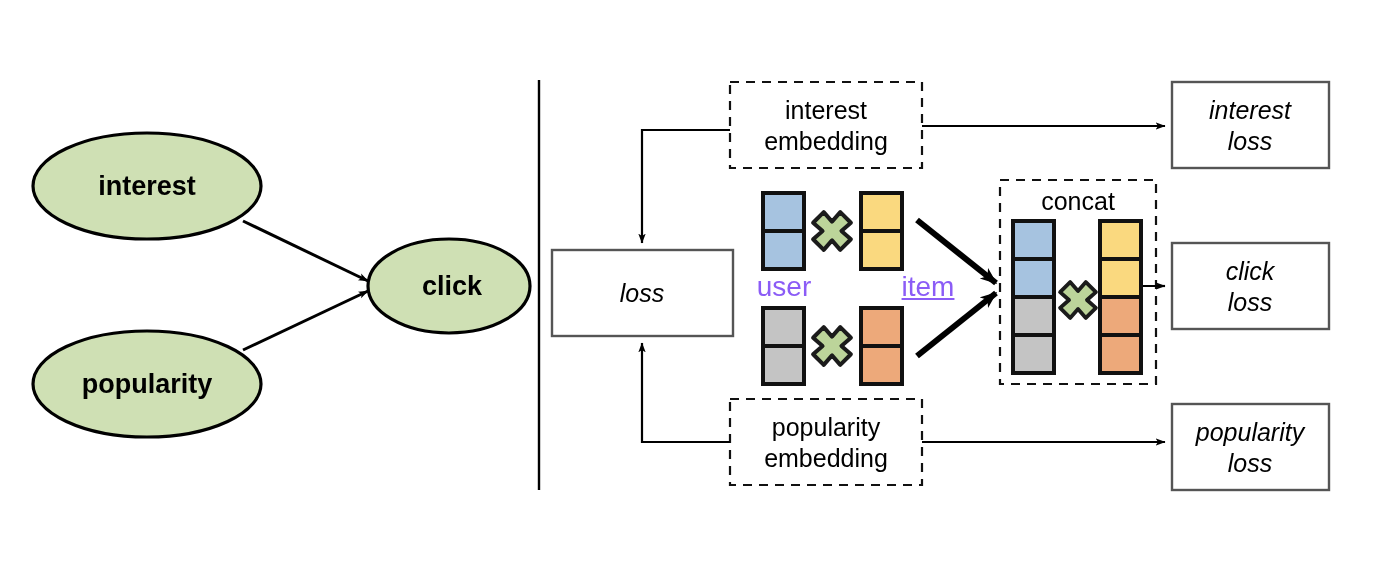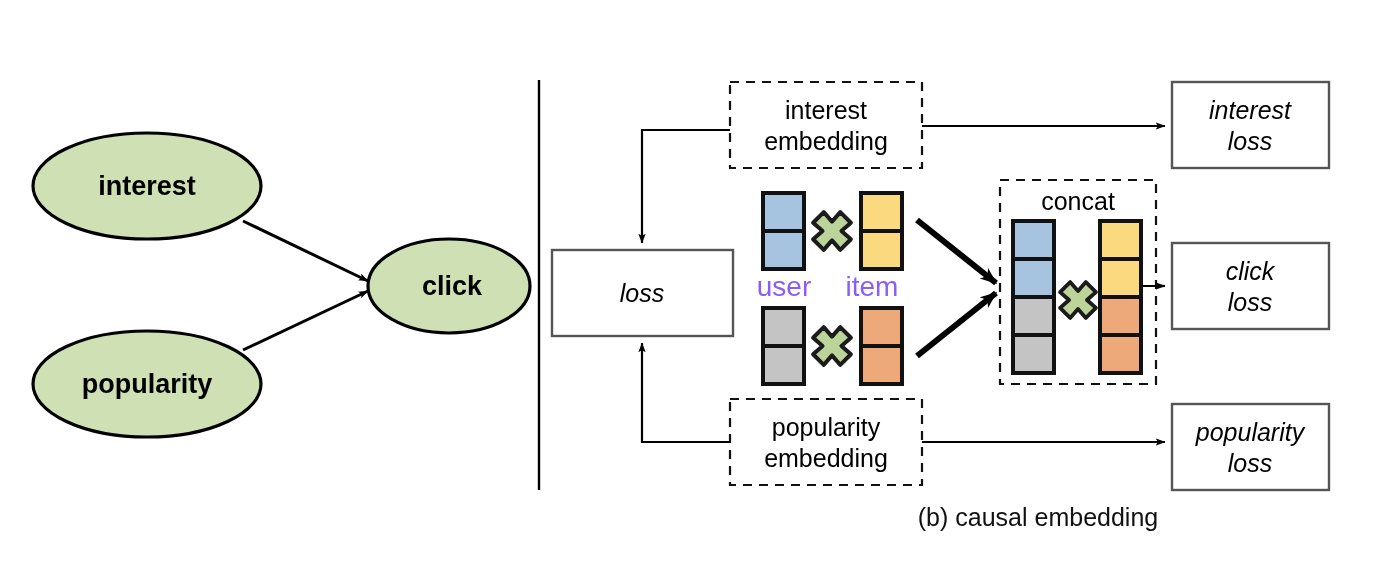--- a/index.html
+++ b/index.html
@@ -117,21 +117,20 @@
       <g transform="translate(1078,300) scale(1.12)">
         <path d="M-7,-16 L0,-8 L7,-16 L16,-7 L8,0 L16,7 L7,16 L0,8 L-7,16 L-16,7 L-8,0 L-16,-7 Z" fill="#bcd49a" stroke="#1b1b1b" stroke-width="3.4" stroke-linejoin="round"></path>
       </g>
     </g>
   </svg>
 
   <div class="lbl ellipse-label" style="left:147px;top:186px;">interest</div>
   <div class="lbl ellipse-label" style="left:147px;top:384px;">popularity</div>
   <div class="lbl ellipse-label" style="left:452px;top:286px;">click</div>
 
-  <div class="lbl caption" style="left:1038px;top:517px;">(b) causal embedding</div>
 
   <div class="lbl lossbox-label" style="left:642px;top:293px;">
     <div>loss</div>
   </div>
 
   <div class="lbl dashbox-label" style="left:826px;top:125px;">
     <div>interest</div>
     <div>embedding</div>
   </div>
 
@@ -151,15 +150,15 @@
   </div>
 
   <div class="lbl lossbox-label" style="left:1250px;top:447px;">
     <div>popularity</div>
     <div>loss</div>
   </div>
 
   <div class="lbl concat-label" style="left:1078px;top:201px;">concat</div>
 
   <div class="lbl vec-label" style="left:784px;top:287px;">user</div>
-  <div class="lbl vec-label" style="left:872px;top:287px;">item</div>
+  <div class="lbl vec-label" style="left:928px;top:287px;text-decoration:underline;">item</div>
 
 </div>
 
 </body></html>

